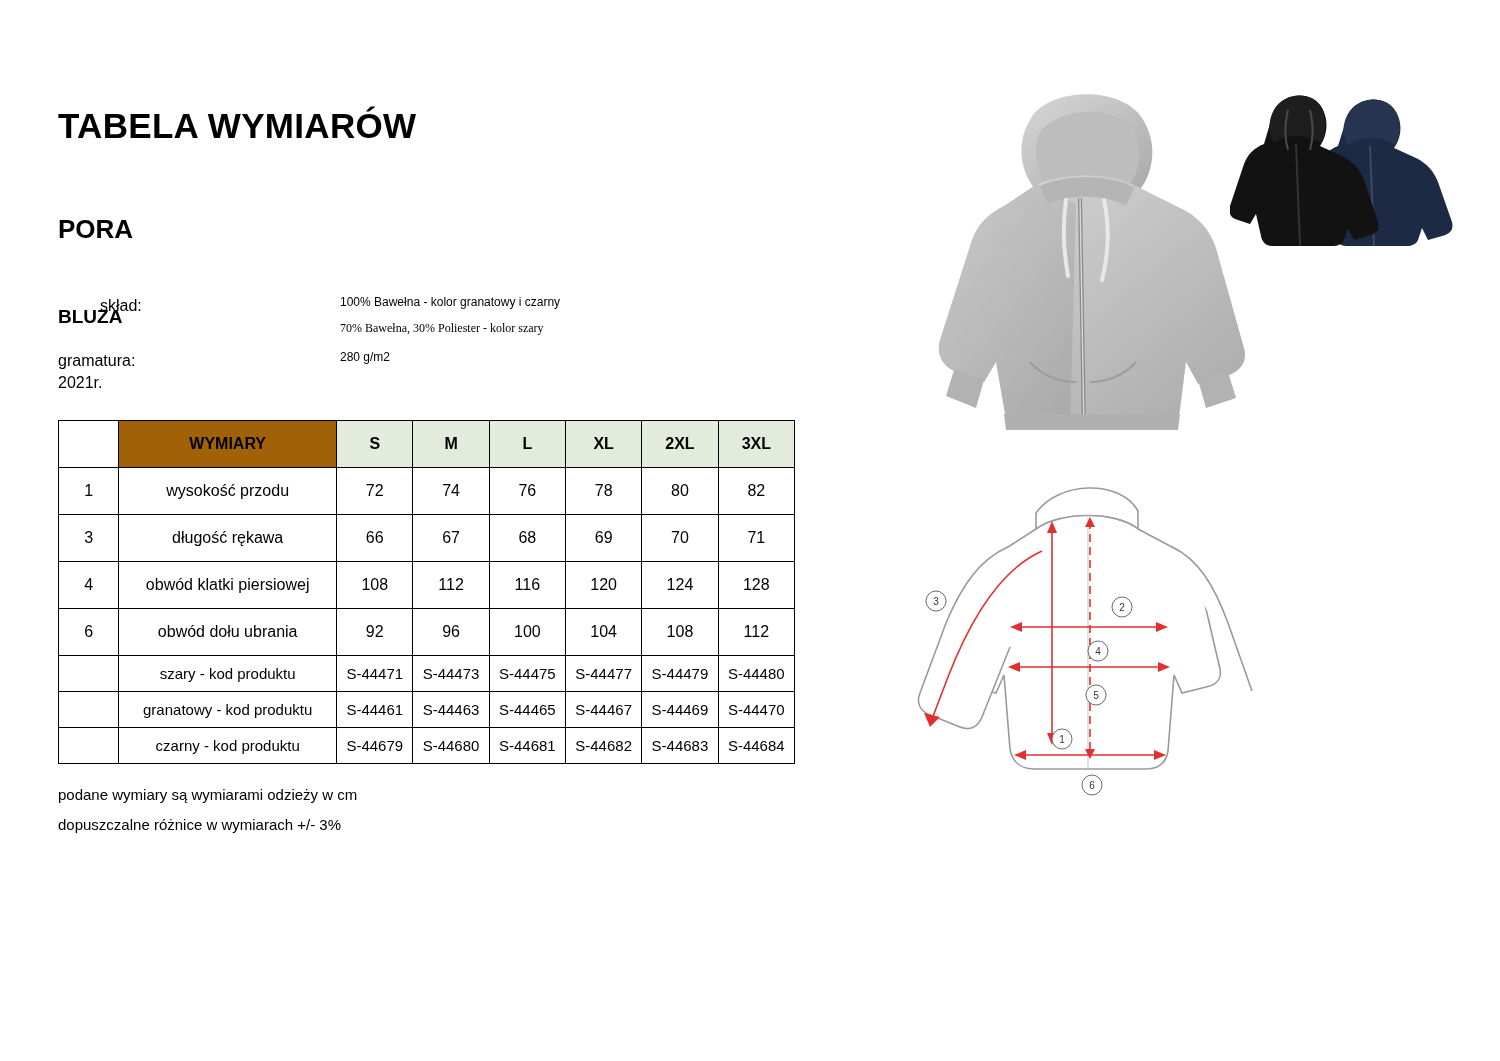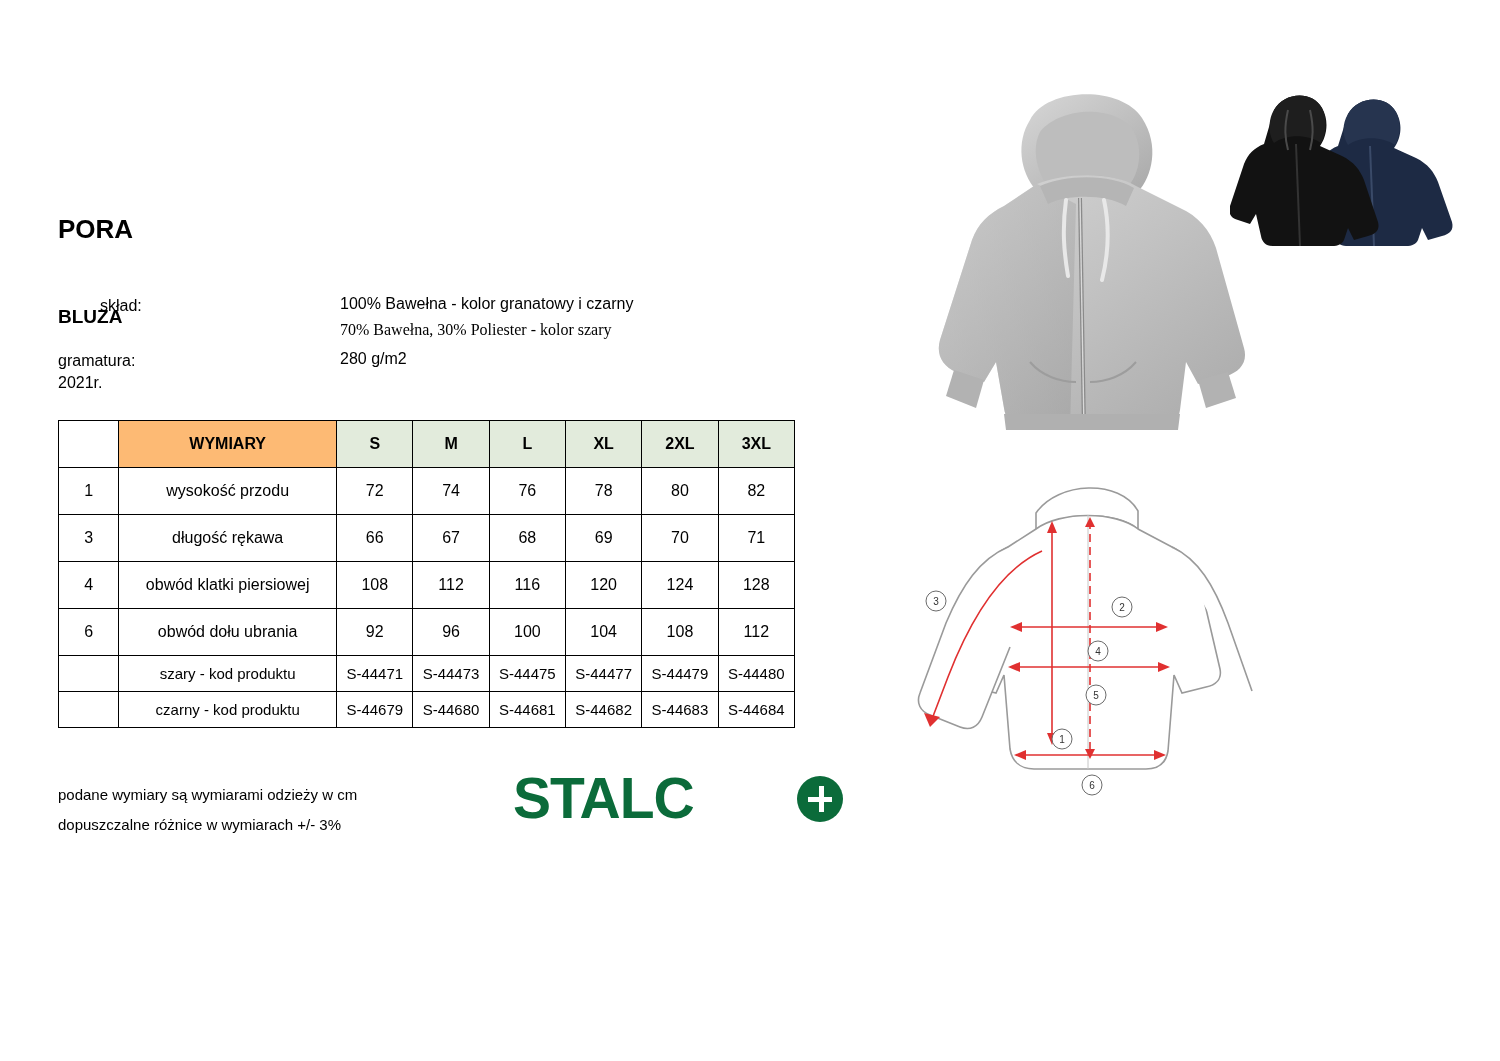--- a/index.html
+++ b/index.html
@@ -51,21 +51,21 @@
     margin-top: 43px;
   }
 
   .spec-label {
     position: absolute;
     font-size: 16px;
   }
   .spec-value {
     position: absolute;
     left: 282px;
-    font-size: 16px;
+    font-size: 12px;
   }
 
   #spec-sklad-label   { top: 297px; left: 0; margin-left: 42px; }
   #spec-sklad-v1      { top: 295px; }
   #spec-sklad-v2      { top: 321px; font-family: Liberation Serif, serif; }
   #spec-gram-label    { top: 352px; left: 0; }
   #spec-gram-value    { top: 350px; }
   #spec-year          { top: 374px; left: 0; }
 
   
@@ -91,21 +91,21 @@
   .col-idx    { width: 60px; }
   .col-name   { width: 217px; }
   .col-size   { width: 76px; }
 
   thead th.header-cell {
     background: #e2ebdc;
     font-weight: bold;
     height: 40px;
   }
   thead th.header-name {
-    background: #fdba74;
+    background: #a16207;
     font-weight: bold;
     text-align: center;
   }
   thead th.header-idx {
     background: #ffffff;
     border-top: 1px solid #000;
   }
   td.name-cell {
     text-align: left;
     padding-left: 12px;
@@ -196,20 +196,21 @@
     top: 455px;
     width: 600px;
     height: 360px;
   }
 </style>
 </head>
 <body>
 
 <div id="left-col">
 
+  <div id="main-title">TABELA WYMIARÓW</div>
 
   <div id="product-name">PORA</div>
   <div id="product-type">BLUZA</div>
 
   <div class="spec-label" id="spec-sklad-label">skład:</div>
   <div class="spec-value" id="spec-sklad-v1">100% Bawełna - kolor granatowy i czarny</div>
   <div class="spec-value" id="spec-sklad-v2">70% Bawełna, 30% Poliester - kolor szary</div>
 
   <div class="spec-label" id="spec-gram-label">gramatura:</div>
   <div class="spec-value" id="spec-gram-value">280 g/m2</div>
@@ -290,42 +291,48 @@
           <td class="idx-cell"></td>
           <td class="name-cell">szary - kod produktu</td>
           <td>S-44471</td>
           <td>S-44473</td>
           <td>S-44475</td>
           <td>S-44477</td>
           <td>S-44479</td>
           <td>S-44480</td>
         </tr>
 
+        <tr class="code-row">
+          <td class="idx-cell"></td>
+          <td class="name-cell">granatowy - kod produktu</td>
+          <td>S-44461</td>
+          <td>S-44463</td>
+          <td>S-44465</td>
+          <td>S-44467</td>
+          <td>S-44469</td>
+          <td>S-44470</td>
+        </tr>
 
         <tr class="code-row">
           <td class="idx-cell"></td>
           <td class="name-cell">czarny - kod produktu</td>
           <td>S-44679</td>
           <td>S-44680</td>
           <td>S-44681</td>
           <td>S-44682</td>
           <td>S-44683</td>
           <td>S-44684</td>
         </tr>
       </tbody>
     </table>
   </div>
 
   <div class="footnote" id="footnote-1">podane wymiary są wymiarami odzieży w cm</div>
   <div class="footnote" id="footnote-2">dopuszczalne różnice w wymiarach +/- 3%</div>
 
-  <div id="logo">
-    <span id="logo-text">STALC</span>
-    <span id="logo-plus"></span>
-  </div>
 </div>
 
 <div id="right-col">
 
   <svg id="photo-main" viewBox="0 0 400 370">
     <defs>
       <linearGradient id="greyFab" x1="0" y1="0" x2="1" y2="1">
         <stop offset="0%" stop-color="#d7d7d7"></stop>
         <stop offset="45%" stop-color="#c3c3c3"></stop>
         <stop offset="100%" stop-color="#a9a9a9"></stop>

